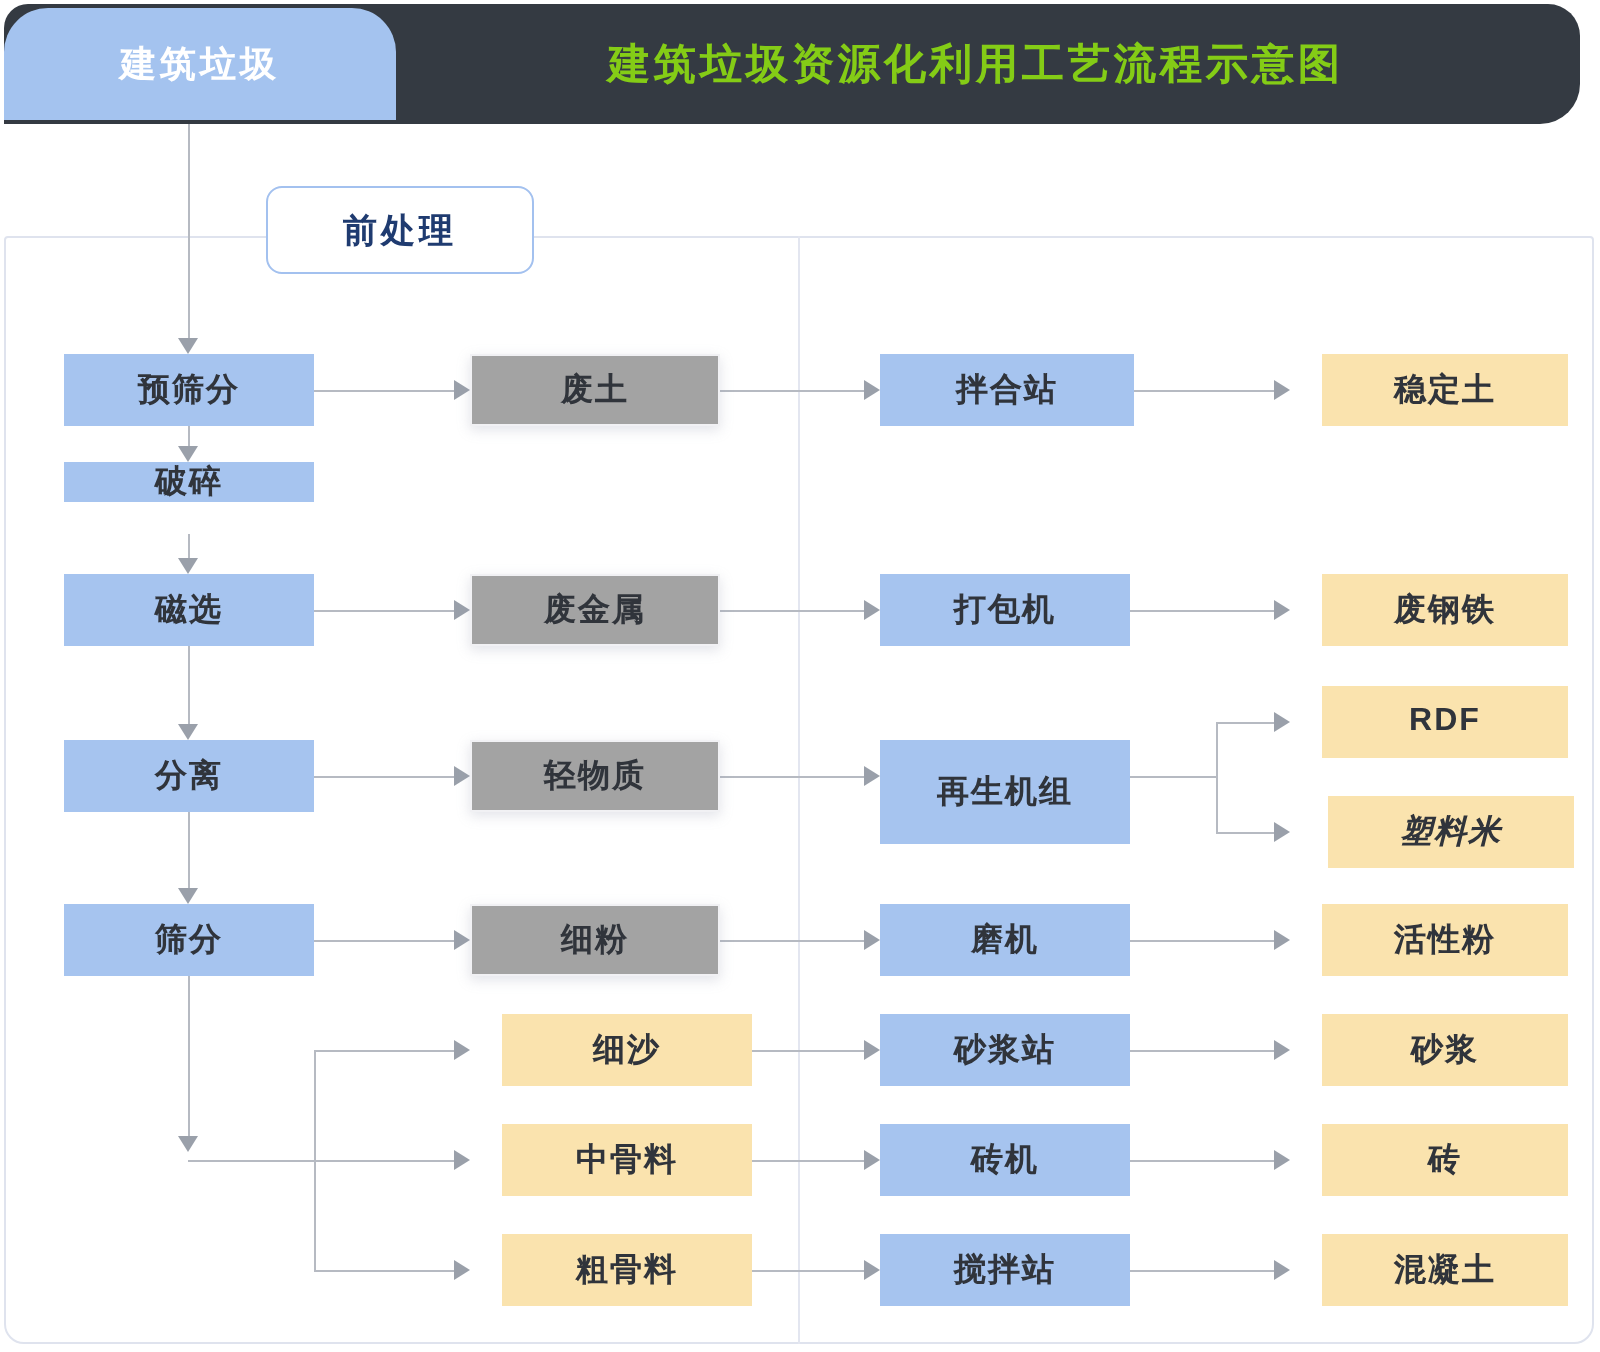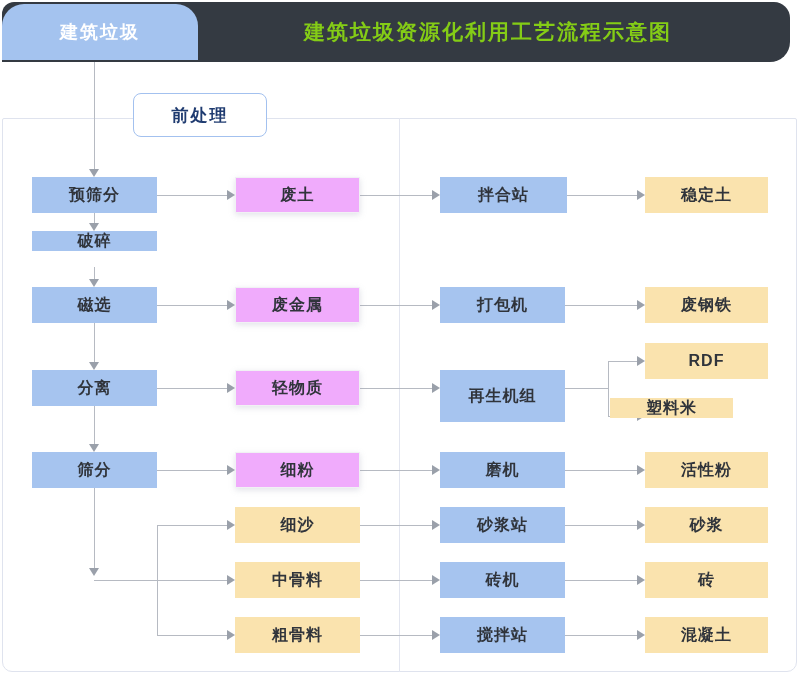--- a/index.html
+++ b/index.html
@@ -28,22 +28,22 @@
     border:1px solid #a3c1ef;border-radius:8px;box-sizing:border-box;
     display:flex;align-items:center;justify-content:center;
     color:var(--section-text,#1f3b70);font-size:17px;font-weight:bold;letter-spacing:2px;z-index:5;}
   .section-pre{left:133px;top:93px;width:134px;}
   .section-post{left:535px;top:93px;width:133px;}
 
   
   .flow-node{position:absolute;border-radius:0;display:flex;align-items:center;justify-content:center;
     font-size:16px;font-weight:bold;color:var(--node-text,#30343b);letter-spacing:1px;box-sizing:border-box;z-index:3;}
   .node-blue{background:var(--blue,#a6c4ef);}
-  .node-yellow{background:var(--yellow,#fae3ae);}
-  .node-white{background:#f0abfc;border:1px solid #f1f1f4;box-shadow:0 2px 6px rgba(150,155,175,0.28);text-align:right;}
+  .node-yellow{background:var(--yellow,#fae3ae);margin-left:16px;}
+  .node-white{background:#a3a3a3;border:1px solid #f1f1f4;box-shadow:0 2px 6px rgba(150,155,175,0.28);text-align:right;}
 
   
   .edge-line{position:absolute;background:var(--line,#b6bac2);z-index:1;}
   .arrow-right{position:absolute;width:0;height:0;z-index:2;
     border-top:5px solid transparent;border-bottom:5px solid transparent;
     border-left:8px solid var(--arrow,#9aa0aa);}
   .arrow-down{position:absolute;width:0;height:0;z-index:2;
     border-left:5px solid transparent;border-right:5px solid transparent;
     border-top:8px solid var(--arrow,#9aa0aa);}
 </style>
@@ -78,21 +78,21 @@
       <div class="flow-node node-blue" style="left: 440px; top: 177px; width: 127px; height: 36px;">拌合站</div>
       <div class="flow-node node-blue" style="left: 440px; top: 287px; width: 125px; height: 36px;">打包机</div>
       <div class="flow-node node-blue" style="left: 440px; top: 370px; width: 125px; height: 52px;">再生机组</div>
       <div class="flow-node node-blue" style="left: 440px; top: 452px; width: 125px; height: 36px;">磨机</div>
       <div class="flow-node node-blue" style="left: 440px; top: 507px; width: 125px; height: 36px;">砂浆站</div>
       <div class="flow-node node-blue" style="left: 440px; top: 562px; width: 125px; height: 36px;">砖机</div>
       <div class="flow-node node-blue" style="left: 440px; top: 617px; width: 125px; height: 36px;">搅拌站</div>
       <div class="flow-node node-yellow" style="left: 645px; top: 177px; width: 123px; height: 36px;">稳定土</div>
       <div class="flow-node node-yellow" style="left: 645px; top: 287px; width: 123px; height: 36px;">废钢铁</div>
       <div class="flow-node node-yellow" style="left: 645px; top: 343px; width: 123px; height: 36px;">RDF</div>
-      <div class="flow-node node-yellow" style="left: 610px; top: 398px; width: 123px; height: 20px;">塑料米</div>
+      <div class="flow-node node-yellow" style="left: 648px; top: 398px; width: 123px; height: 36px; font-style: italic;">塑料米</div>
       <div class="flow-node node-yellow" style="left: 645px; top: 452px; width: 123px; height: 36px;">活性粉</div>
       <div class="flow-node node-yellow" style="left: 645px; top: 507px; width: 123px; height: 36px;">砂浆</div>
       <div class="flow-node node-yellow" style="left: 645px; top: 562px; width: 123px; height: 36px;">砖</div>
       <div class="flow-node node-yellow" style="left: 645px; top: 617px; width: 123px; height: 36px;">混凝土</div>
       <div class="edge-line" style="left: 94px; top: 62px; width: 1px; height: 107px;"></div>
       <div class="arrow-down" style="left: 89px; top: 169px;"></div>
       <div class="edge-line" style="left: 94px; top: 213px; width: 1px; height: 10px;"></div>
       <div class="arrow-down" style="left: 89px; top: 223px;"></div>
       <div class="edge-line" style="left: 94px; top: 267px; width: 1px; height: 12px;"></div>
       <div class="arrow-down" style="left: 89px; top: 279px;"></div>

